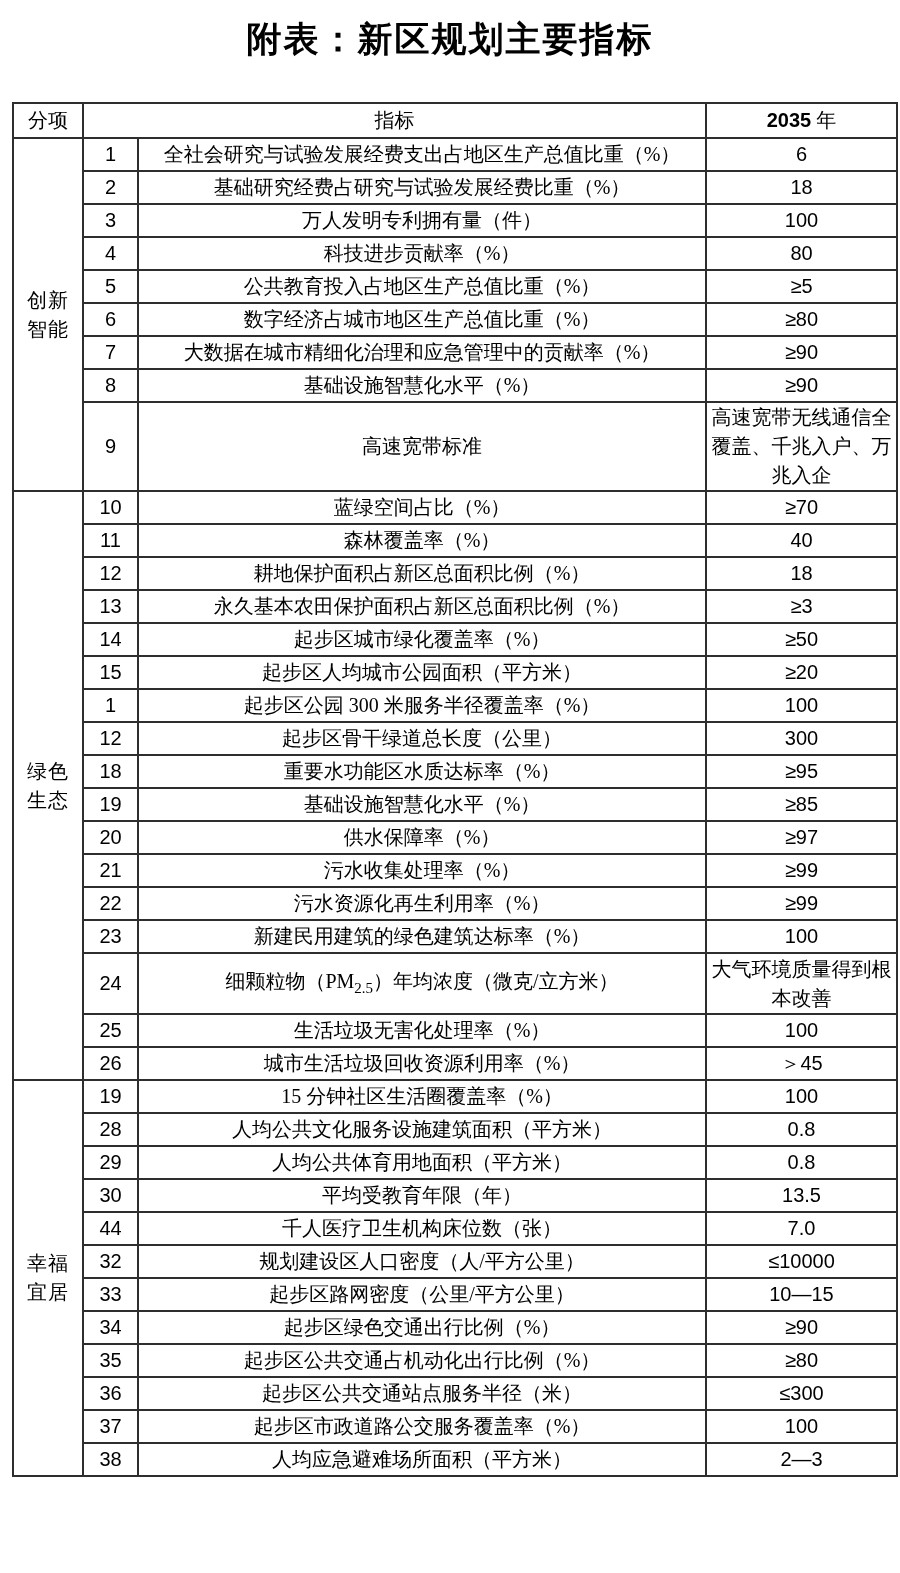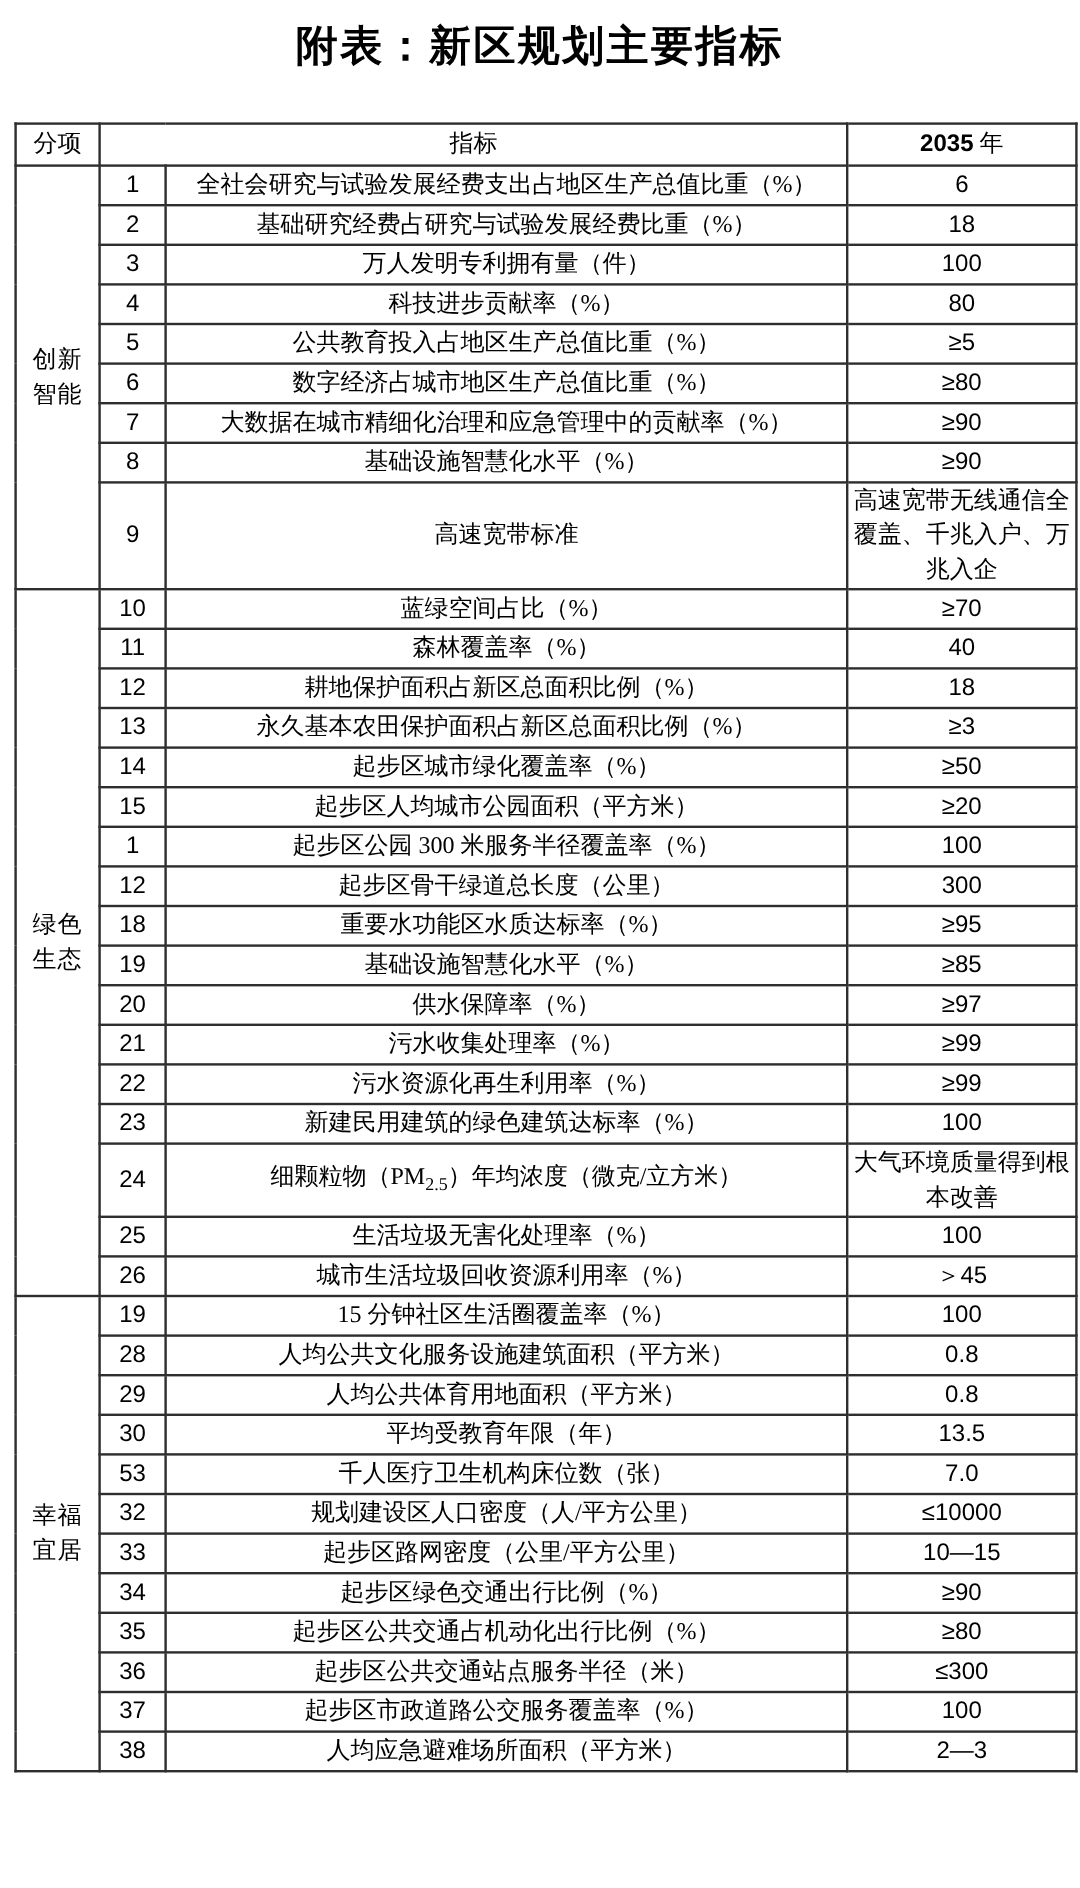--- a/index.html
+++ b/index.html
@@ -244,21 +244,21 @@
           <td class="no-cell">29</td>
           <td class="ind-cell">人均公共体育用地面积（平方米）</td>
           <td class="val-cell">0.8</td>
         </tr>
         <tr>
           <td class="no-cell">30</td>
           <td class="ind-cell">平均受教育年限（年）</td>
           <td class="val-cell">13.5</td>
         </tr>
         <tr>
-          <td class="no-cell">53</td>
+          <td class="no-cell">44</td>
           <td class="ind-cell">千人医疗卫生机构床位数（张）</td>
           <td class="val-cell">7.0</td>
         </tr>
         <tr>
           <td class="no-cell">32</td>
           <td class="ind-cell">规划建设区人口密度（人/平方公里）</td>
           <td class="val-cell">≤10000</td>
         </tr>
         <tr>
           <td class="no-cell">33</td>

